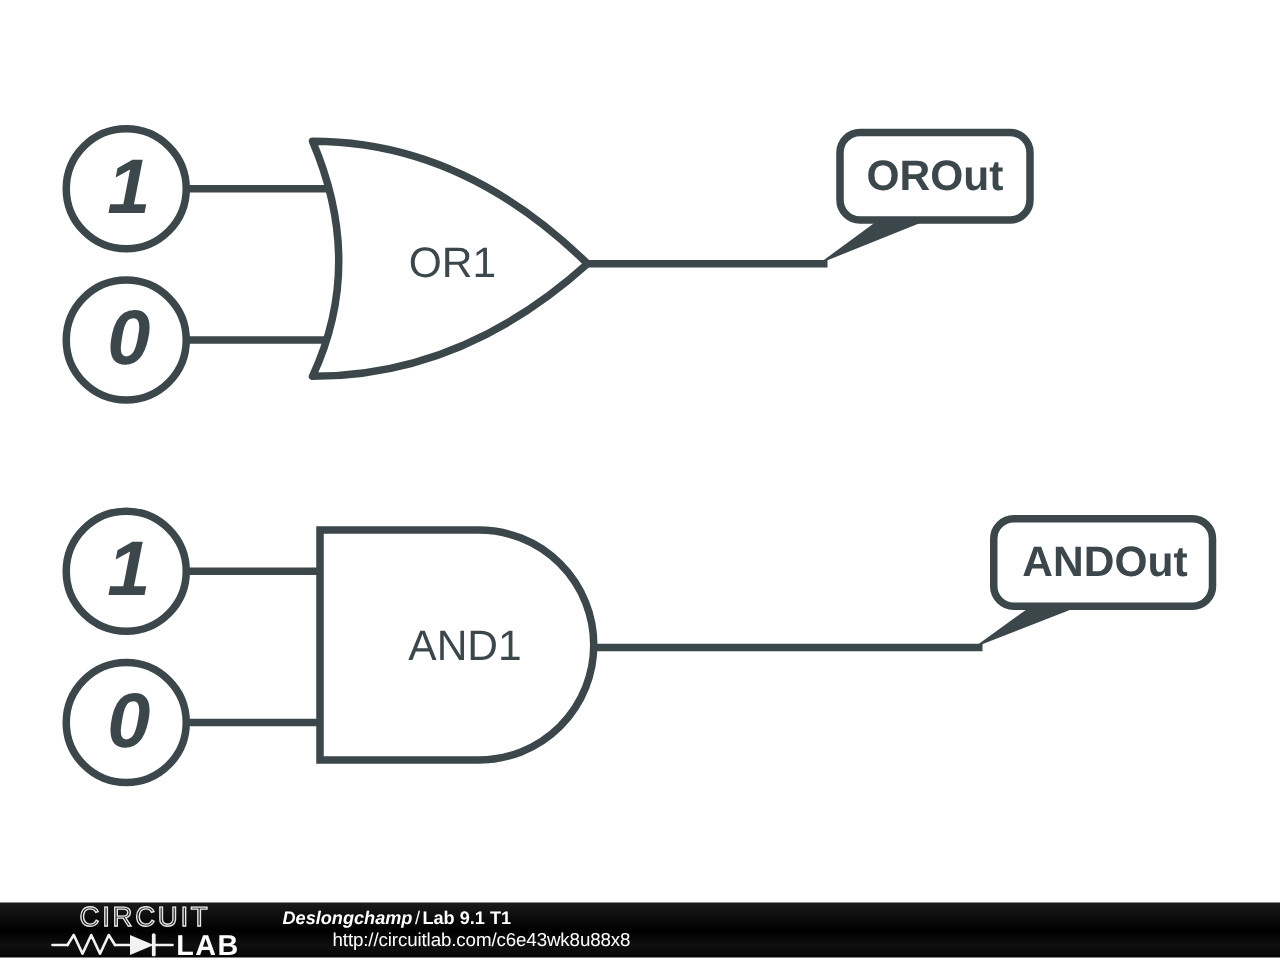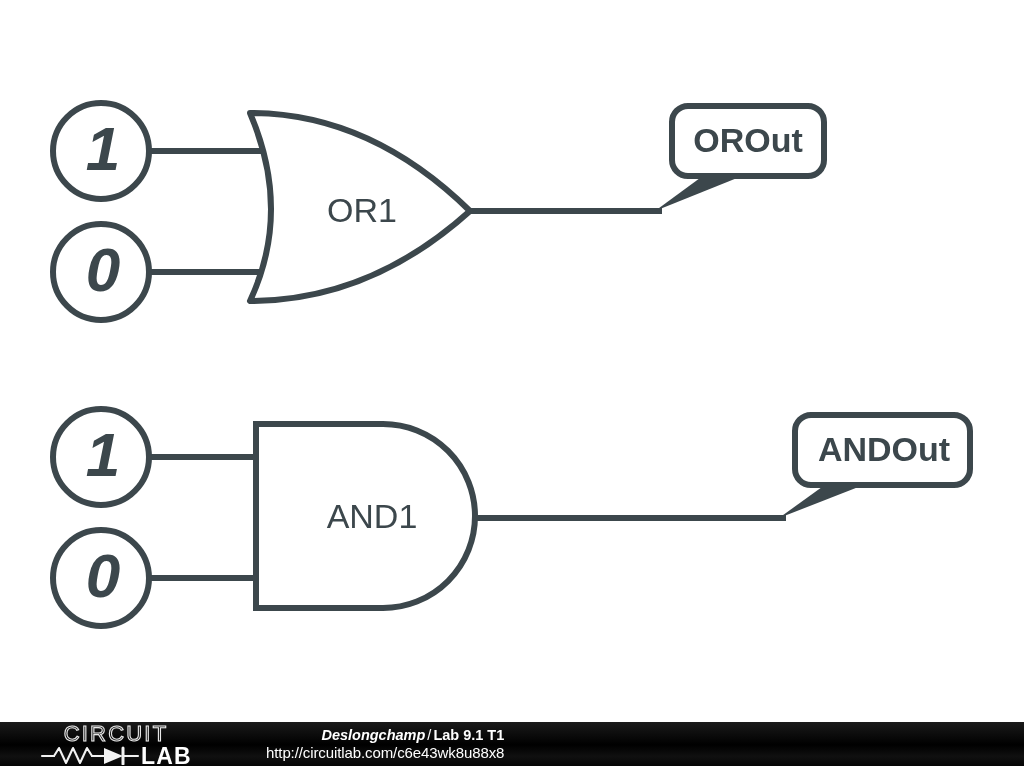--- a/index.html
+++ b/index.html
@@ -82,21 +82,20 @@
     align-items: center;
   }
   #footer-meta {
     margin-left: 22px;
     color: #ffffff;
     line-height: 1.15;
   }
   .meta-line {
     font-size: 14.5px;
     white-space: nowrap;
-    text-align: right;
   }
   .meta-author {
     font-weight: 700;
     font-style: italic;
   }
   .meta-sep {
     font-weight: 400;
     font-style: normal;
     padding: 0 2px;
   }

